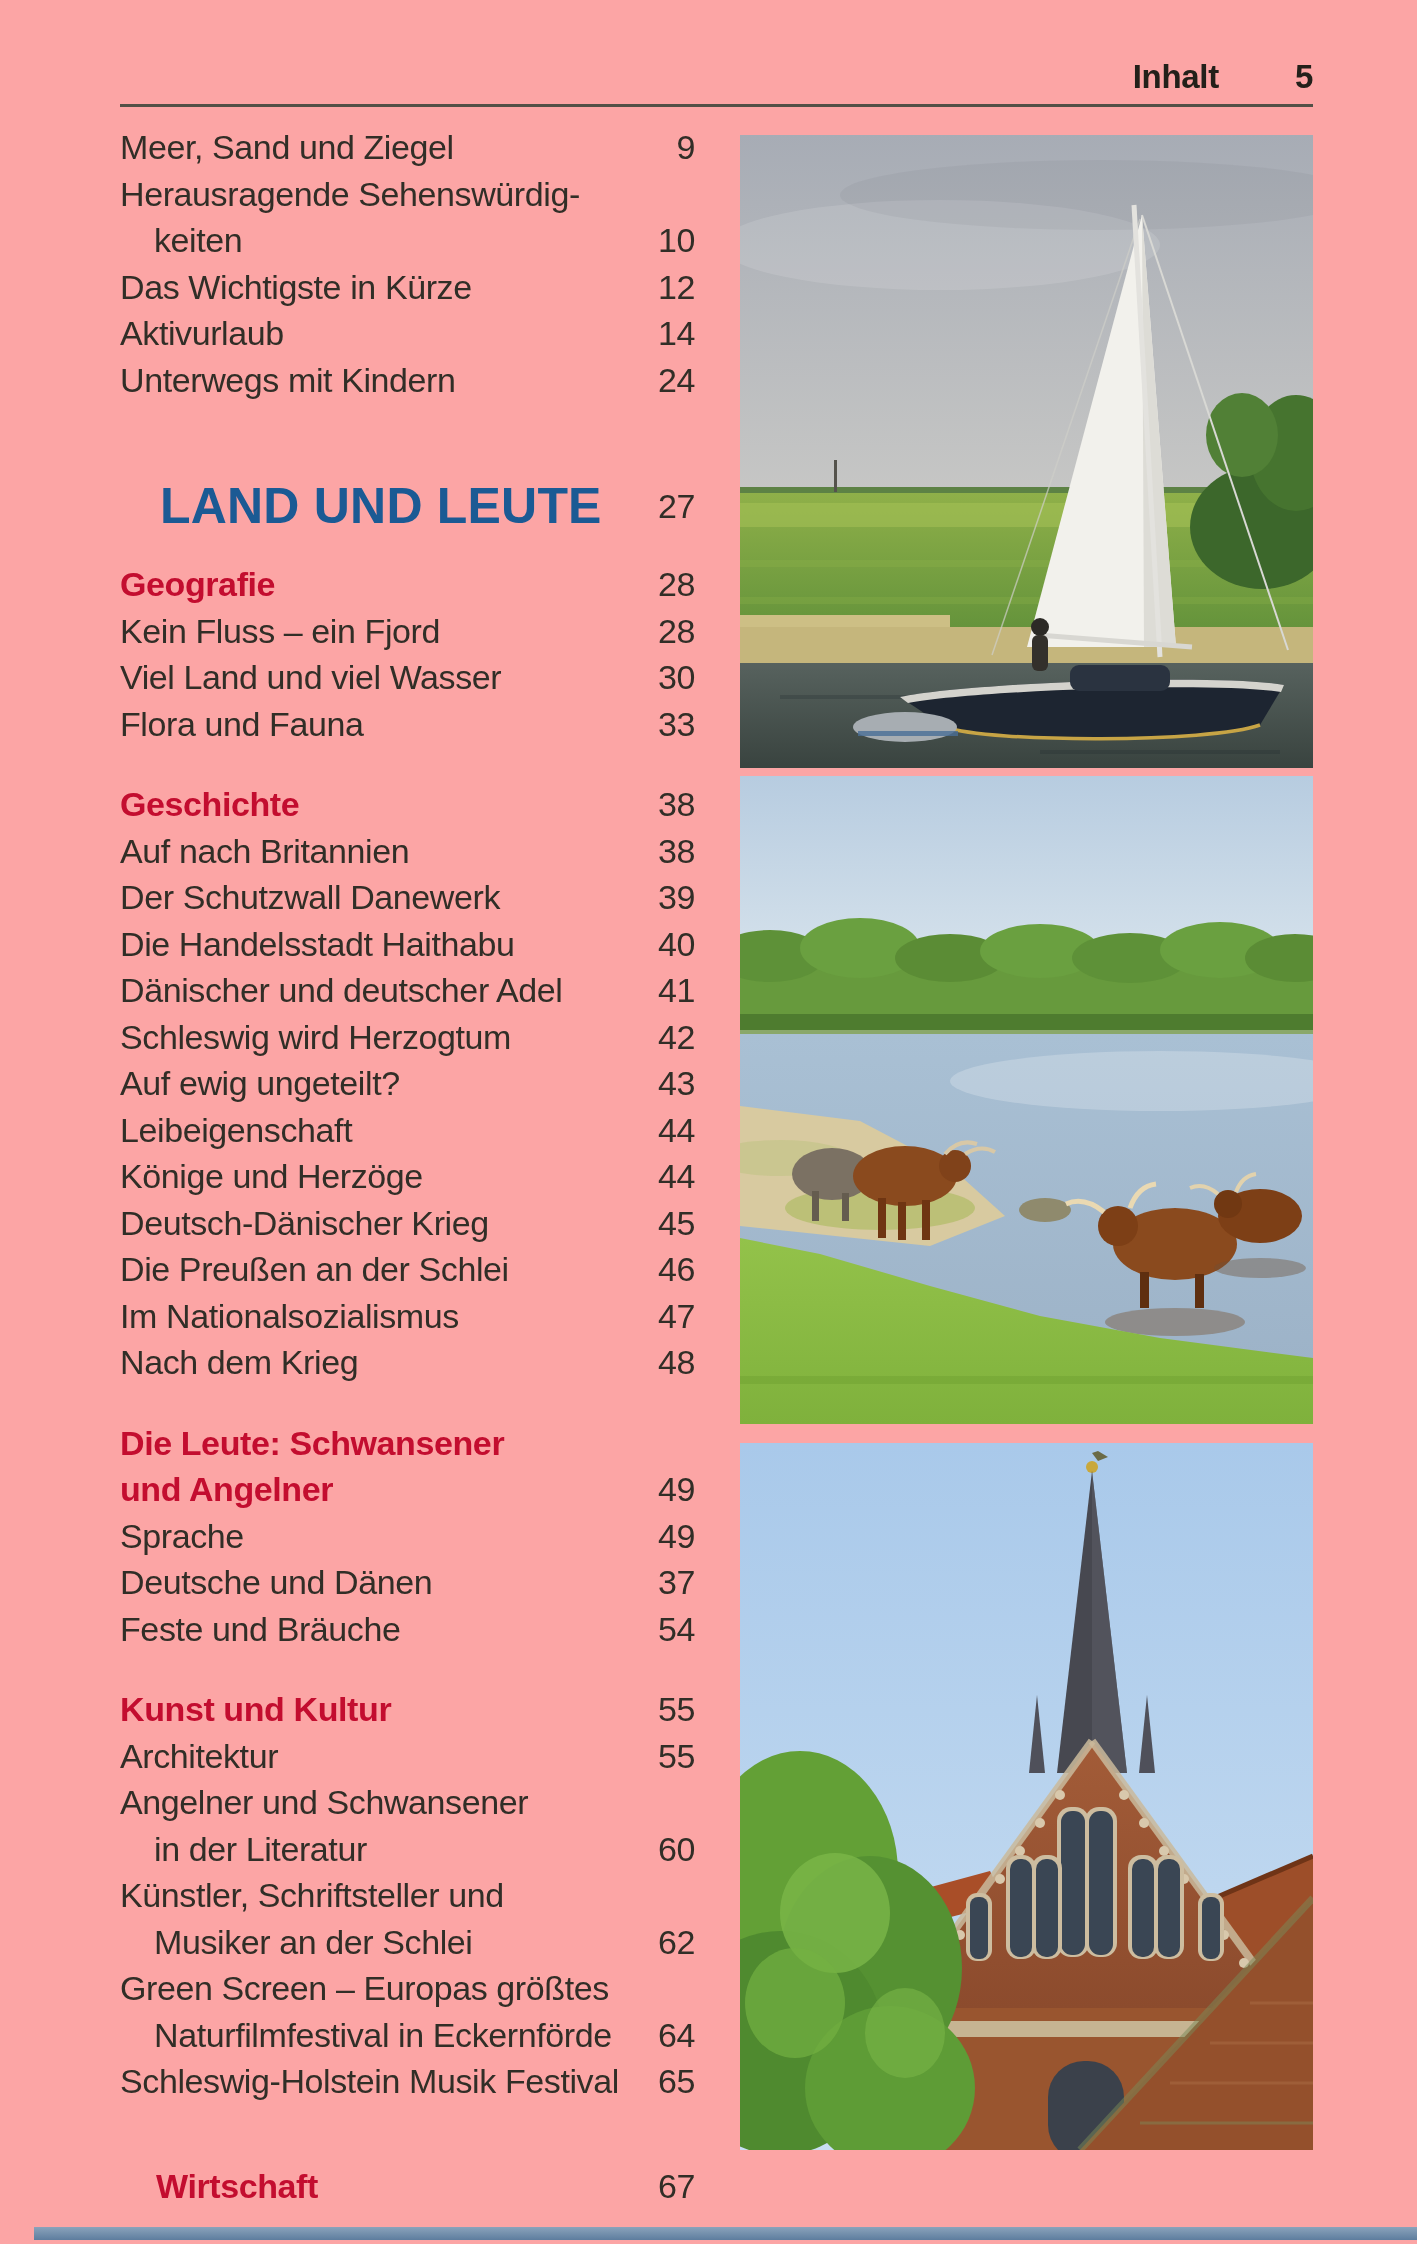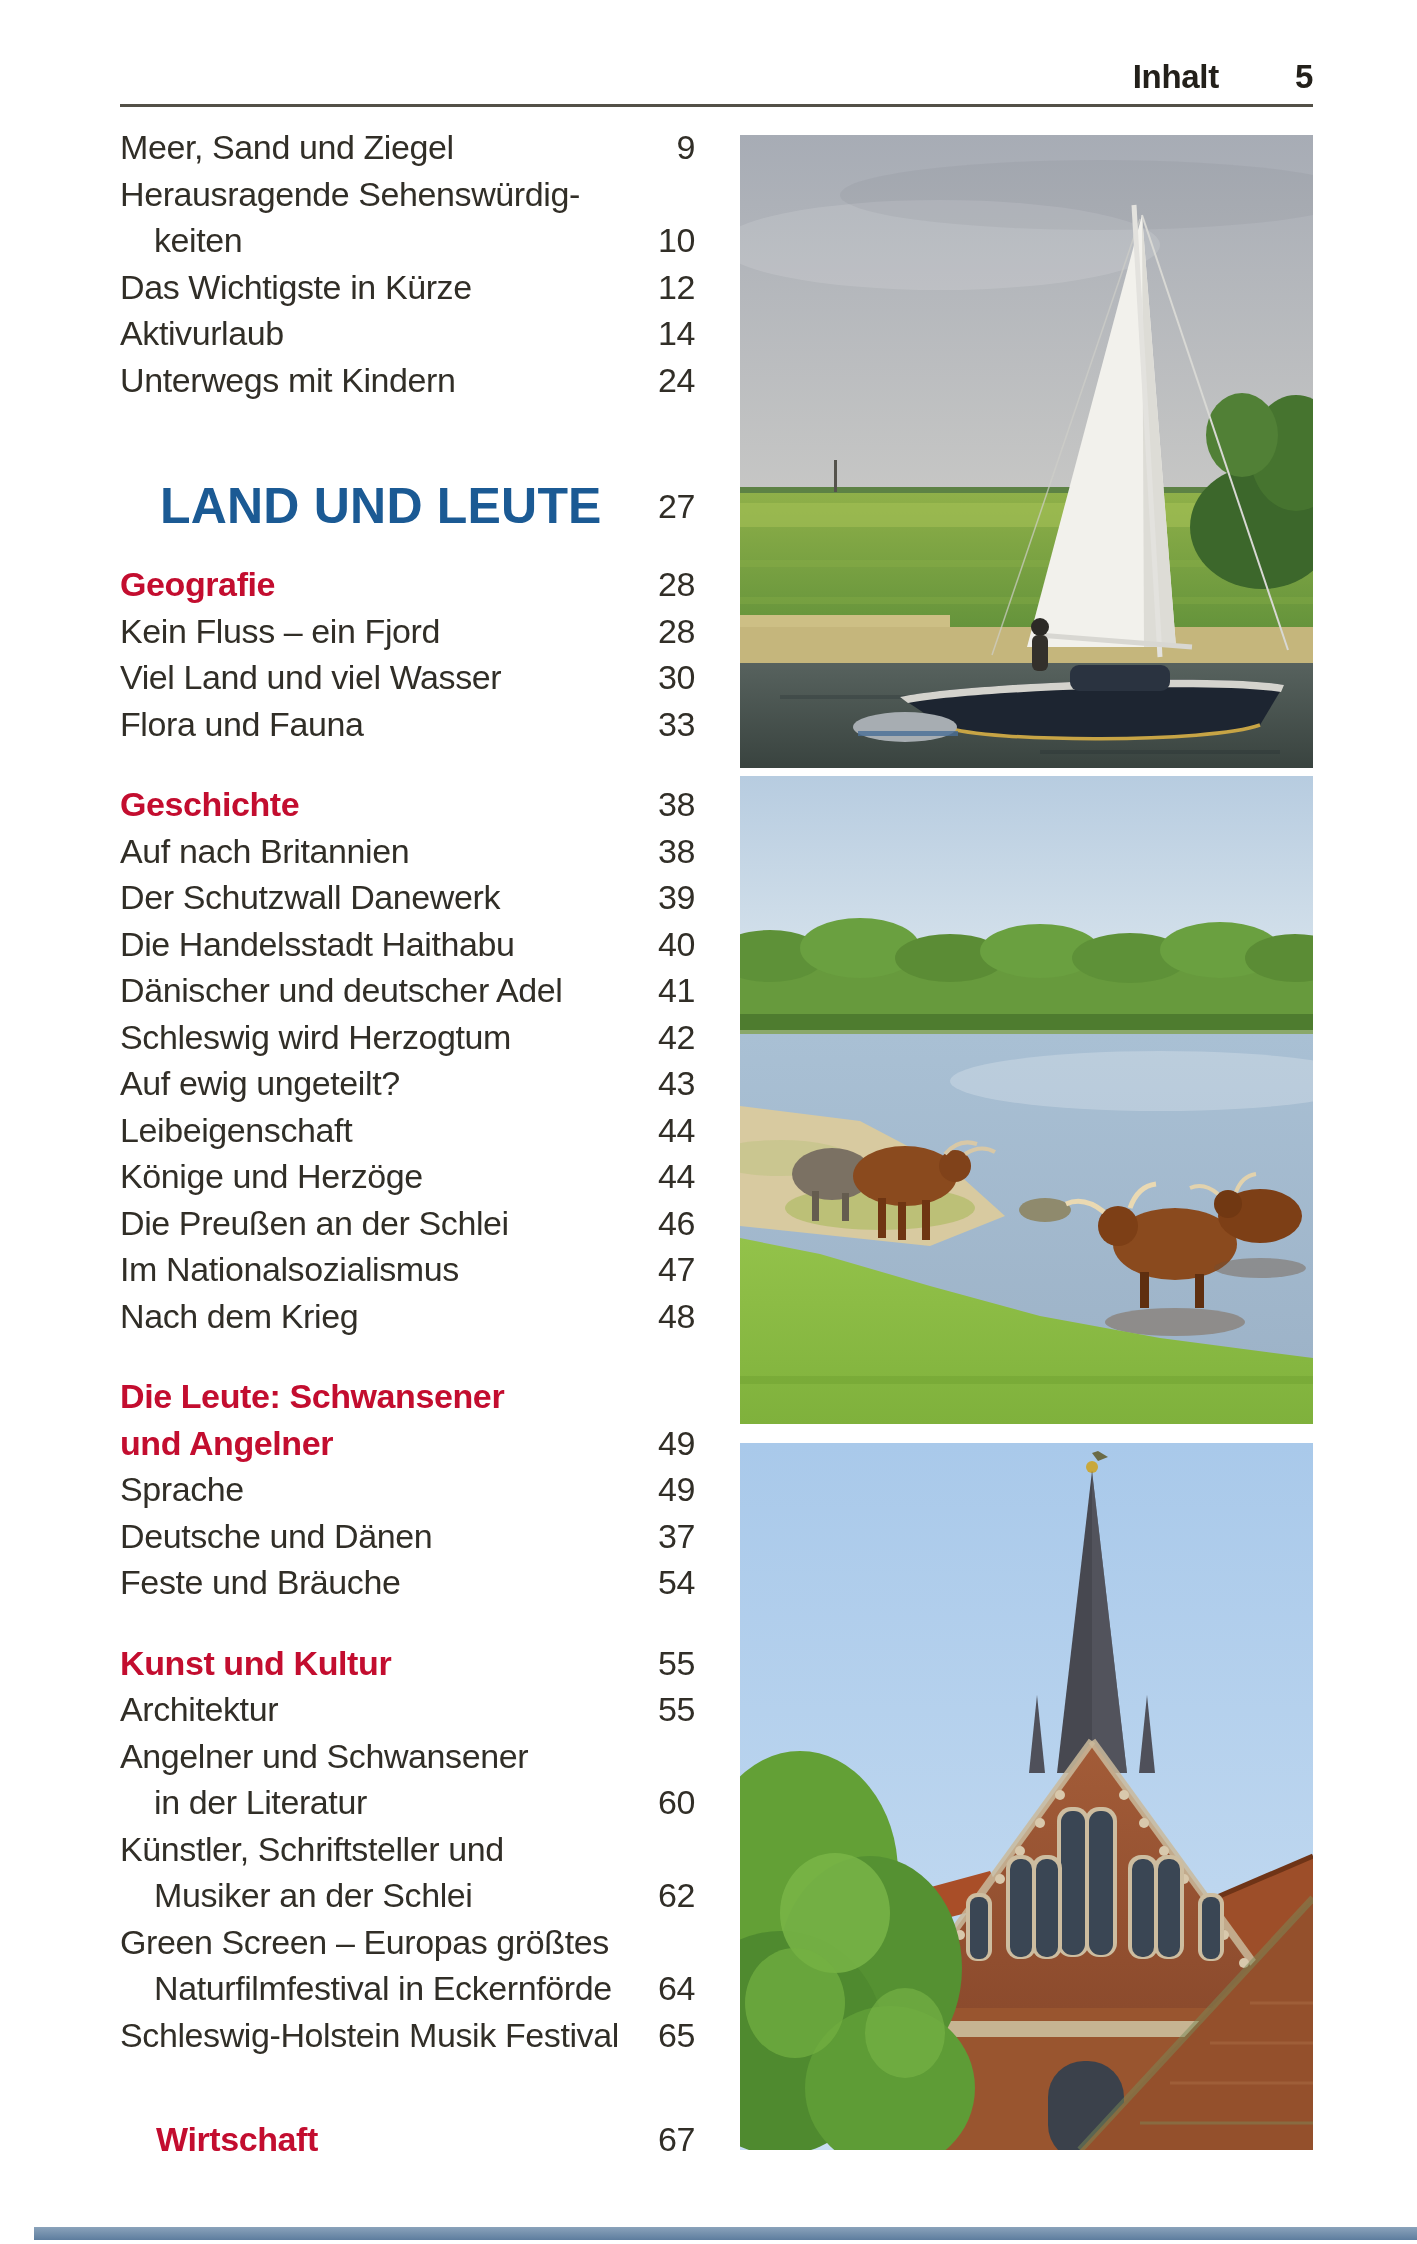--- a/index.html
+++ b/index.html
@@ -1,17 +1,17 @@
 <!DOCTYPE html>
 <html><head>
 <meta charset="utf-8">
 <style>
   html,body{margin:0;padding:0;}
   body{background:#FBF3DE;font-family:"Liberation Sans", sans-serif;}
-  .page{position:relative;width:1417px;height:2244px;background:#ffffff;overflow:hidden;}
+  .page{position:relative;width:1417px;height:2244px;background:#fca5a5;overflow:hidden;}
 
   
   .header{position:absolute;left:120px;top:58px;width:1193px;display:flex;justify-content:flex-end;align-items:baseline;font-weight:700;font-size:33px;color:#23201A;letter-spacing:-0.3px;}
   .header .pagenum{margin-left:76px;}
   .rule{position:absolute;left:120px;top:104px;width:1193px;height:3px;background:#535047;}
 
   
   .toc{position:absolute;left:120px;top:124px;width:575px;color:#312E27;font-size:34px;letter-spacing:-0.4px;}
   .row{display:flex;align-items:flex-end;height:46.5px;line-height:46.5px;}
   .row .t{flex:1;white-space:nowrap;}
@@ -122,20 +122,24 @@
         <span class="t">Auf ewig ungeteilt?</span>
         <span class="p">43</span>
       </div>
     <div class="row">
         <span class="t">Leibeigenschaft</span>
         <span class="p">44</span>
       </div>
     <div class="row">
         <span class="t">Könige und Herzöge</span>
         <span class="p">44</span>
+      </div>
+    <div class="row">
+        <span class="t">Deutsch-Dänischer Krieg</span>
+        <span class="p">45</span>
       </div>
     <div class="row">
         <span class="t">Die Preußen an der Schlei</span>
         <span class="p">46</span>
       </div>
     <div class="row">
         <span class="t">Im Nationalsozialismus</span>
         <span class="p">47</span>
       </div>
     <div class="row">

